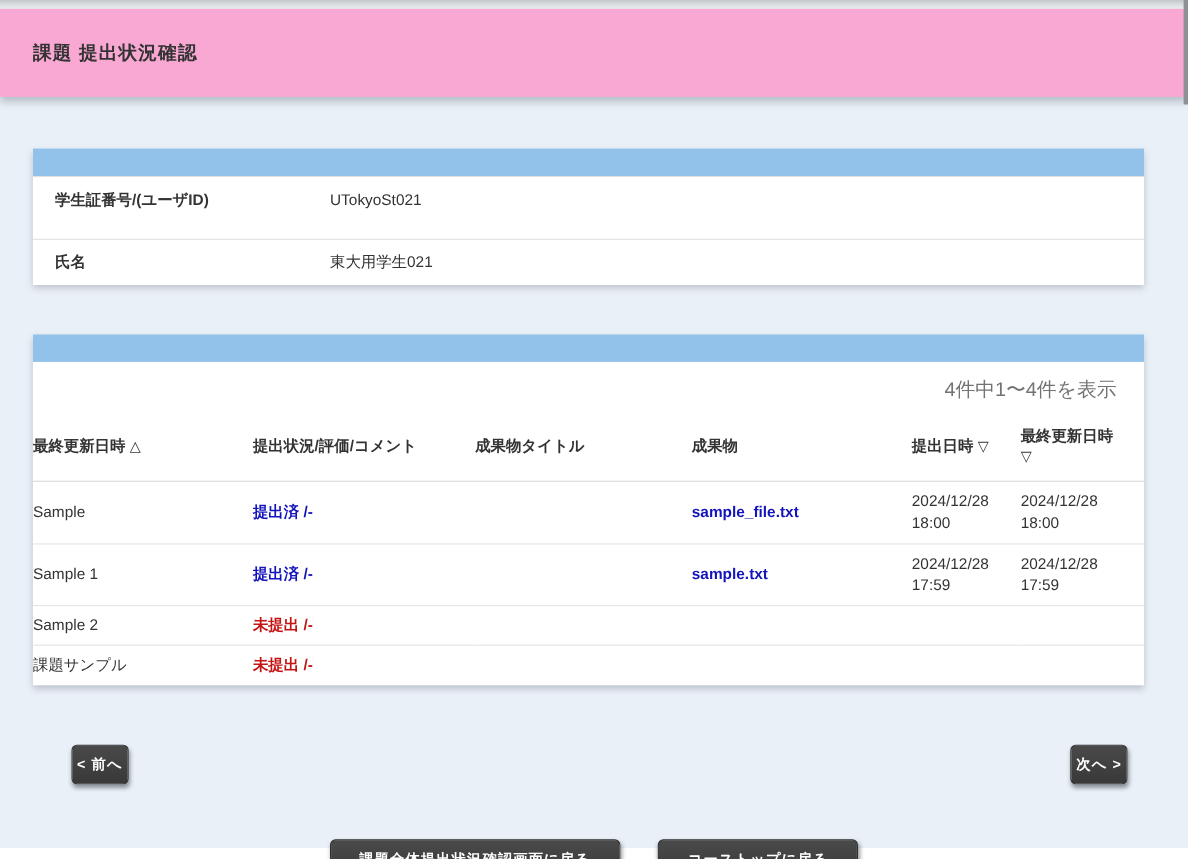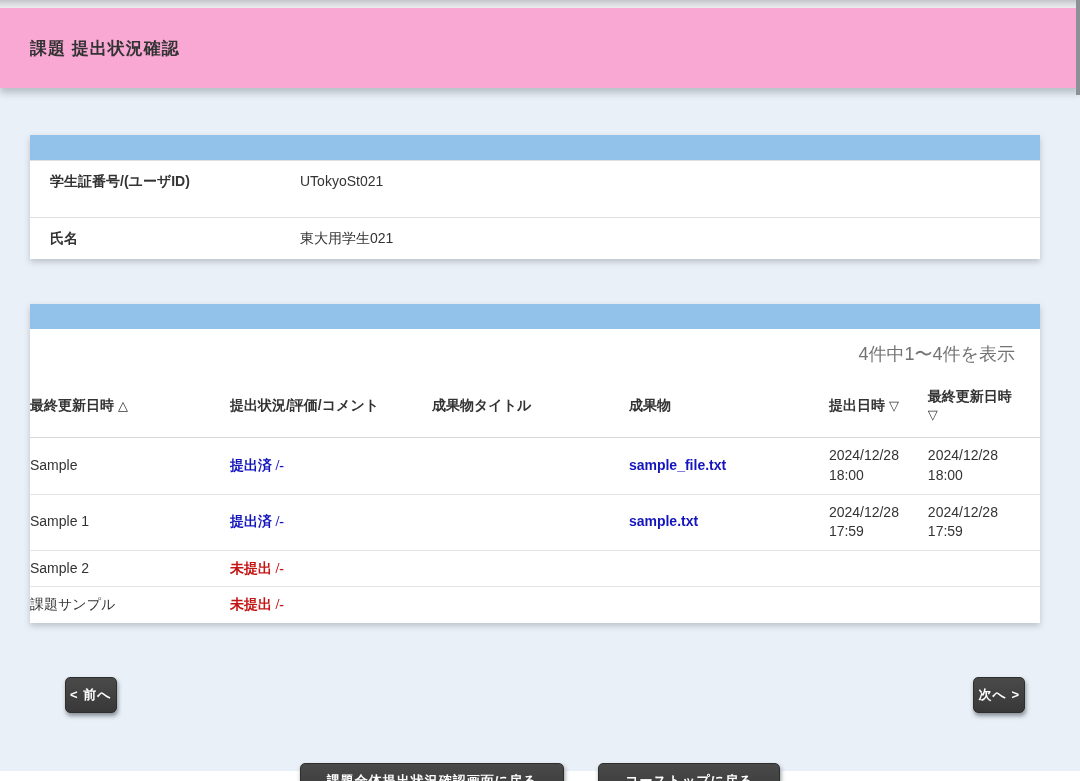--- a/index.html
+++ b/index.html
@@ -104,21 +104,21 @@
   table.sub-table tr:last-child td { border-bottom: none; }
   .col-title   { width: 198px; }
   .col-status  { width: 200px; }
   .col-atitle  { width: 195px; }
   .col-afile   { width: 198px; }
   .col-subdate { width: 98px;  }
   .col-upddate { width: 111px; }
   th.first, td.first { padding-left: 20px; }
   .row-tall td { height: 52px; }
   .row-short td { height: 34px; }
-  .status { font-weight: bold; font-family: Liberation Serif, serif; }
+  .status { font-weight: bold; }
   .artifact-link {
     font-weight: bold;
     text-decoration: none;
     cursor: pointer;
     margin-top: 46px;
   }
   .dt { display: block; white-space: nowrap; }
   th .sort { font-weight: normal; margin-left: 4px; font-size: 13px; }
   th.th-updated .sort { display: block; margin-left: 0; }
 

